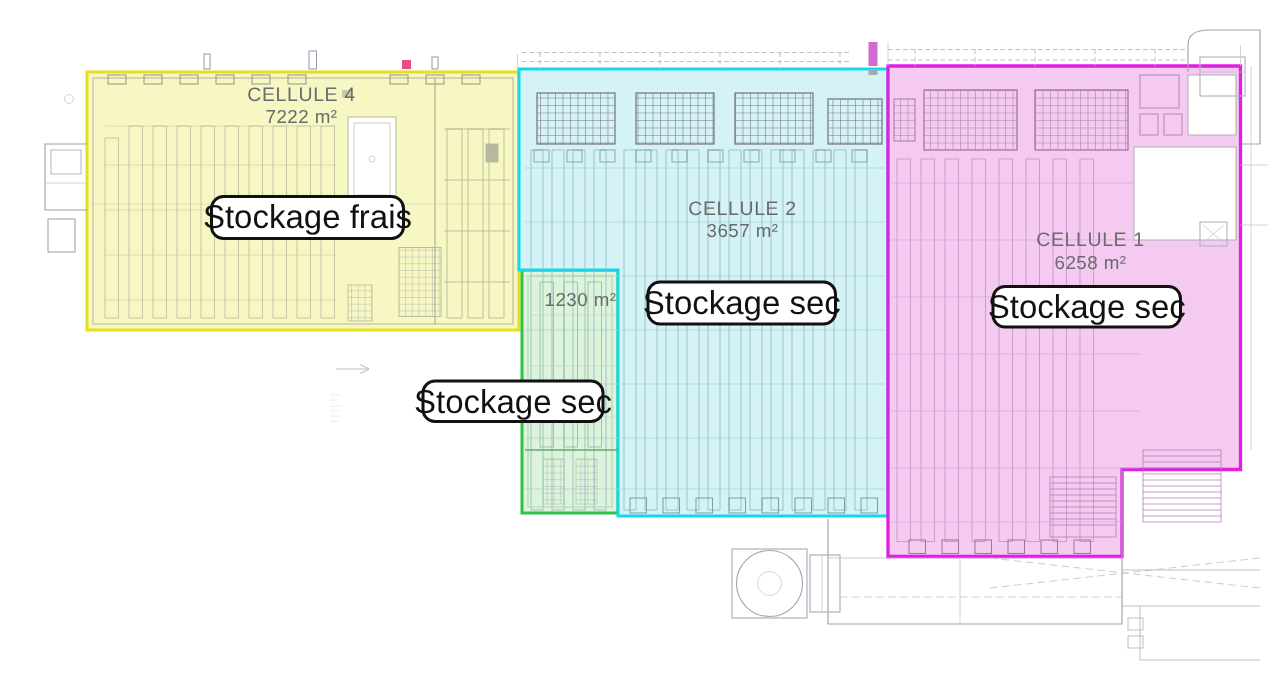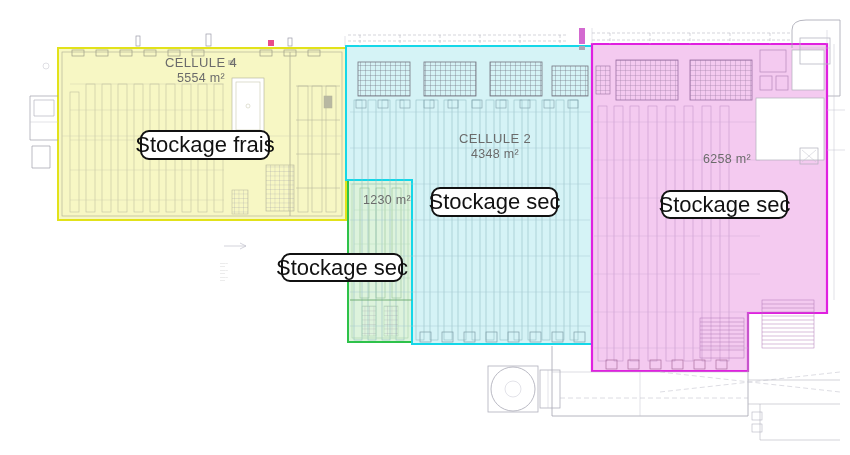--- a/index.html
+++ b/index.html
@@ -369,33 +369,34 @@
     </g>
 
     <g stroke="#c0c0cb" stroke-width="0.7" fill="none">
       <line x1="224" y1="246" x2="246" y2="246"></line>
       <path d="M246 246 L240 243 M246 246 L240 249"></path>
     </g>
   </svg>
 
   <div class="zone-text" style="left:141px;top:55px;width:120px;">
     <span class="zname">CELLULE 4</span>
-    <span class="zarea">5554 m²</span>
+    <span class="zarea">7222 m²</span>
   </div>
 
   <div class="zone-text" style="left:332px;top:193px;width:110px;">
     <span class="zarea">1230 m²</span>
   </div>
 
   <div class="zone-text" style="left:440px;top:131px;width:110px;">
     <span class="zname">CELLULE 2</span>
-    <span class="zarea">4348 m²</span>
+    <span class="zarea">3657 m²</span>
   </div>
 
   <div class="zone-text" style="left:672px;top:152px;width:110px;">
+    <span class="zname">CELLULE 1</span>
     <span class="zarea">6258 m²</span>
   </div>
 
   <div class="badge" style="left:140px;top:130px;width:130px;height:30px;">Stockage frais</div>
 
   <div class="badge" style="left:281px;top:253px;width:122px;height:29px;">Stockage sec</div>
 
   <div class="badge" style="left:431px;top:187px;width:127px;height:30px;">Stockage sec</div>
 
   <div class="badge" style="left:661px;top:190px;width:127px;height:29px;">Stockage sec</div>

